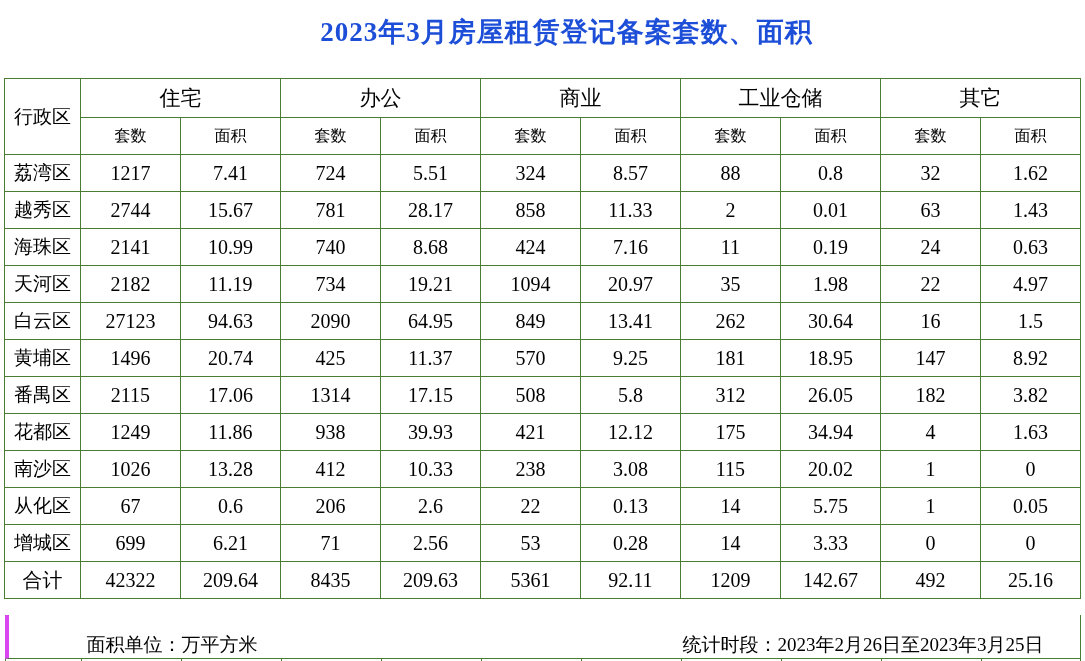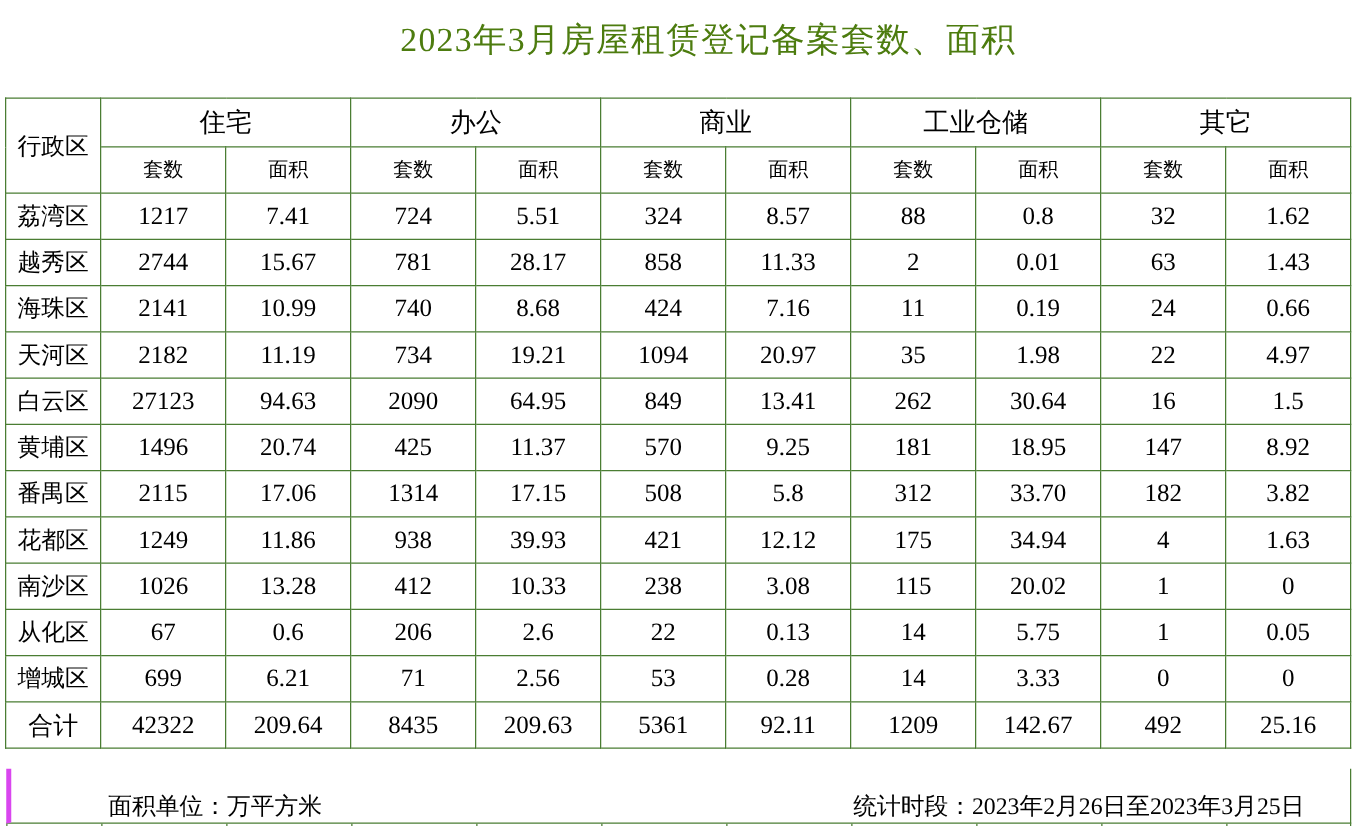--- a/index.html
+++ b/index.html
@@ -16,25 +16,25 @@
   }
   .page {
     position: relative;
     width: 1085px;
     height: 661px;
     background: #ffffff;
   }
   .title {
     text-align: center;
     font-size: 27px;
-    font-weight: normal;
+    font-weight: bold;
     letter-spacing: 1px;
     padding-top: 14px;
     padding-bottom: 12px;
-    color: #4d7c0f;
+    color: #1d4ed8;
     padding-left: 48px;
   }
   table.grid {
     border-collapse: collapse;
     table-layout: fixed;
     margin: 16px auto;
     width: 1076px;
   }
   table.grid td, table.grid th {
     border: 1px solid #4a7d33;
@@ -180,21 +180,21 @@
         <td class="rowlabel">海珠区</td>
         <td class="cell">2141</td>
         <td class="cell">10.99</td>
         <td class="cell">740</td>
         <td class="cell">8.68</td>
         <td class="cell">424</td>
         <td class="cell">7.16</td>
         <td class="cell">11</td>
         <td class="cell">0.19</td>
         <td class="cell">24</td>
-        <td class="cell">0.66</td>
+        <td class="cell">0.63</td>
       </tr>
       <tr>
         <td class="rowlabel">天河区</td>
         <td class="cell">2182</td>
         <td class="cell">11.19</td>
         <td class="cell">734</td>
         <td class="cell">19.21</td>
         <td class="cell">1094</td>
         <td class="cell">20.97</td>
         <td class="cell">35</td>
@@ -230,21 +230,21 @@
       </tr>
       <tr>
         <td class="rowlabel">番禺区</td>
         <td class="cell">2115</td>
         <td class="cell">17.06</td>
         <td class="cell">1314</td>
         <td class="cell">17.15</td>
         <td class="cell">508</td>
         <td class="cell">5.8</td>
         <td class="cell">312</td>
-        <td class="cell">33.70</td>
+        <td class="cell">26.05</td>
         <td class="cell">182</td>
         <td class="cell">3.82</td>
       </tr>
       <tr>
         <td class="rowlabel">花都区</td>
         <td class="cell">1249</td>
         <td class="cell">11.86</td>
         <td class="cell">938</td>
         <td class="cell">39.93</td>
         <td class="cell">421</td>

